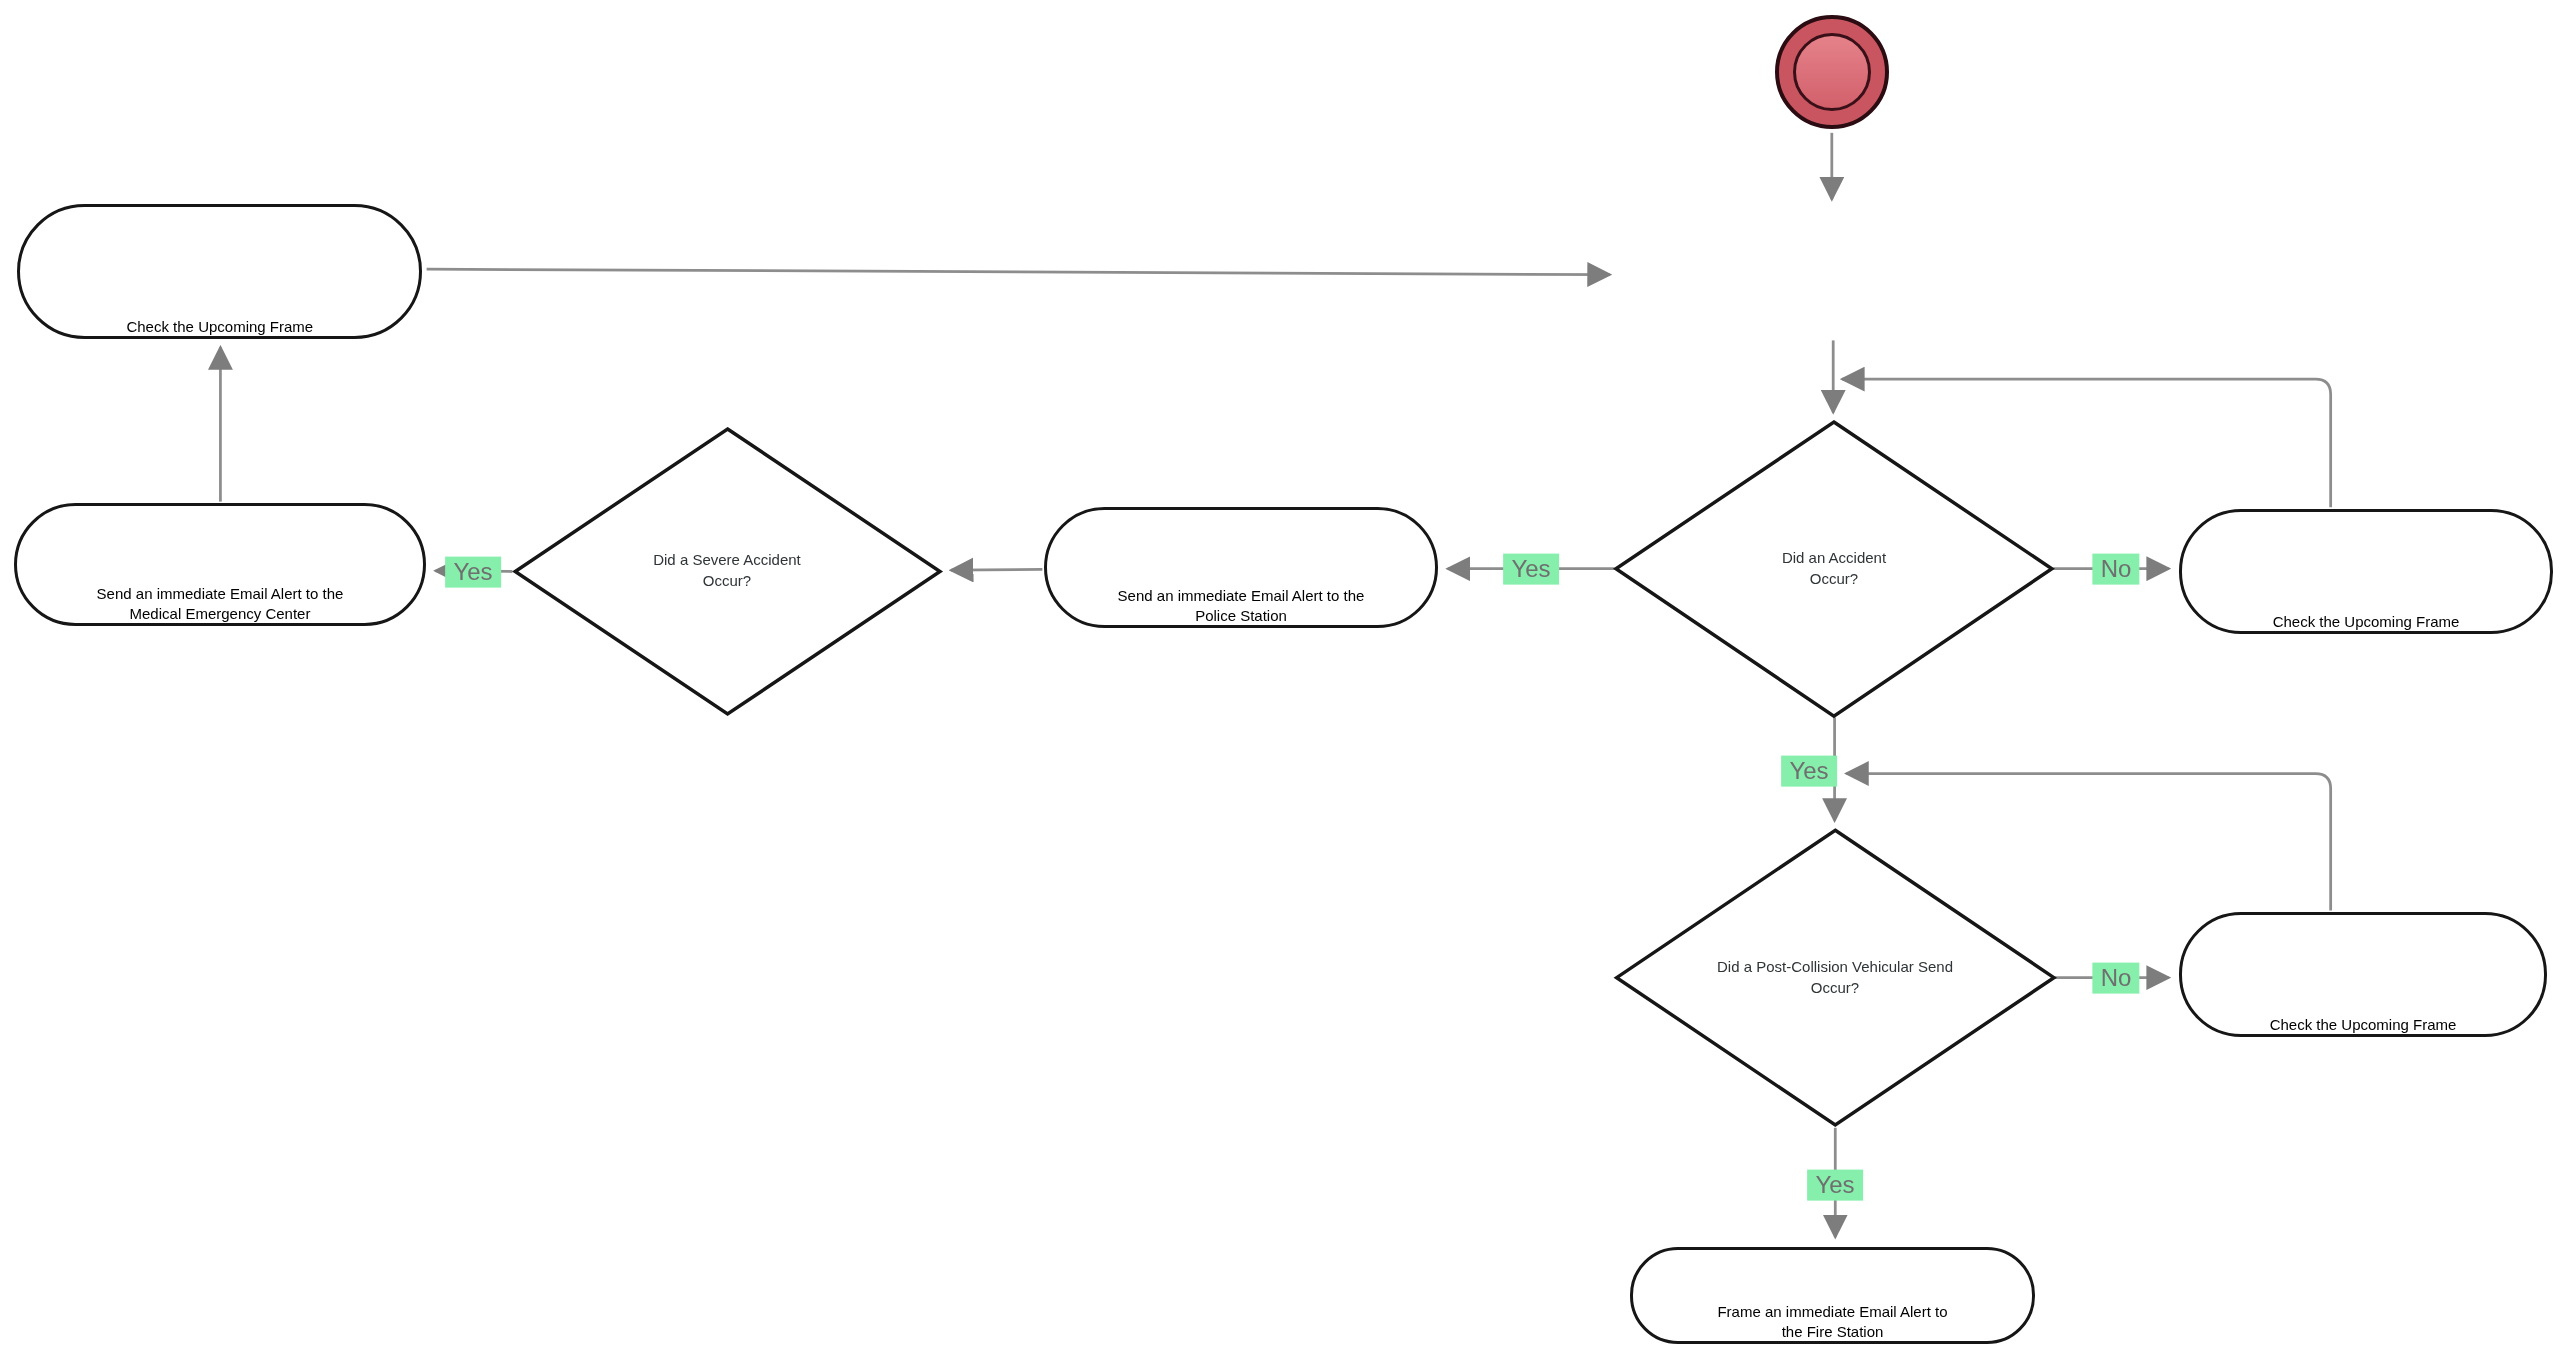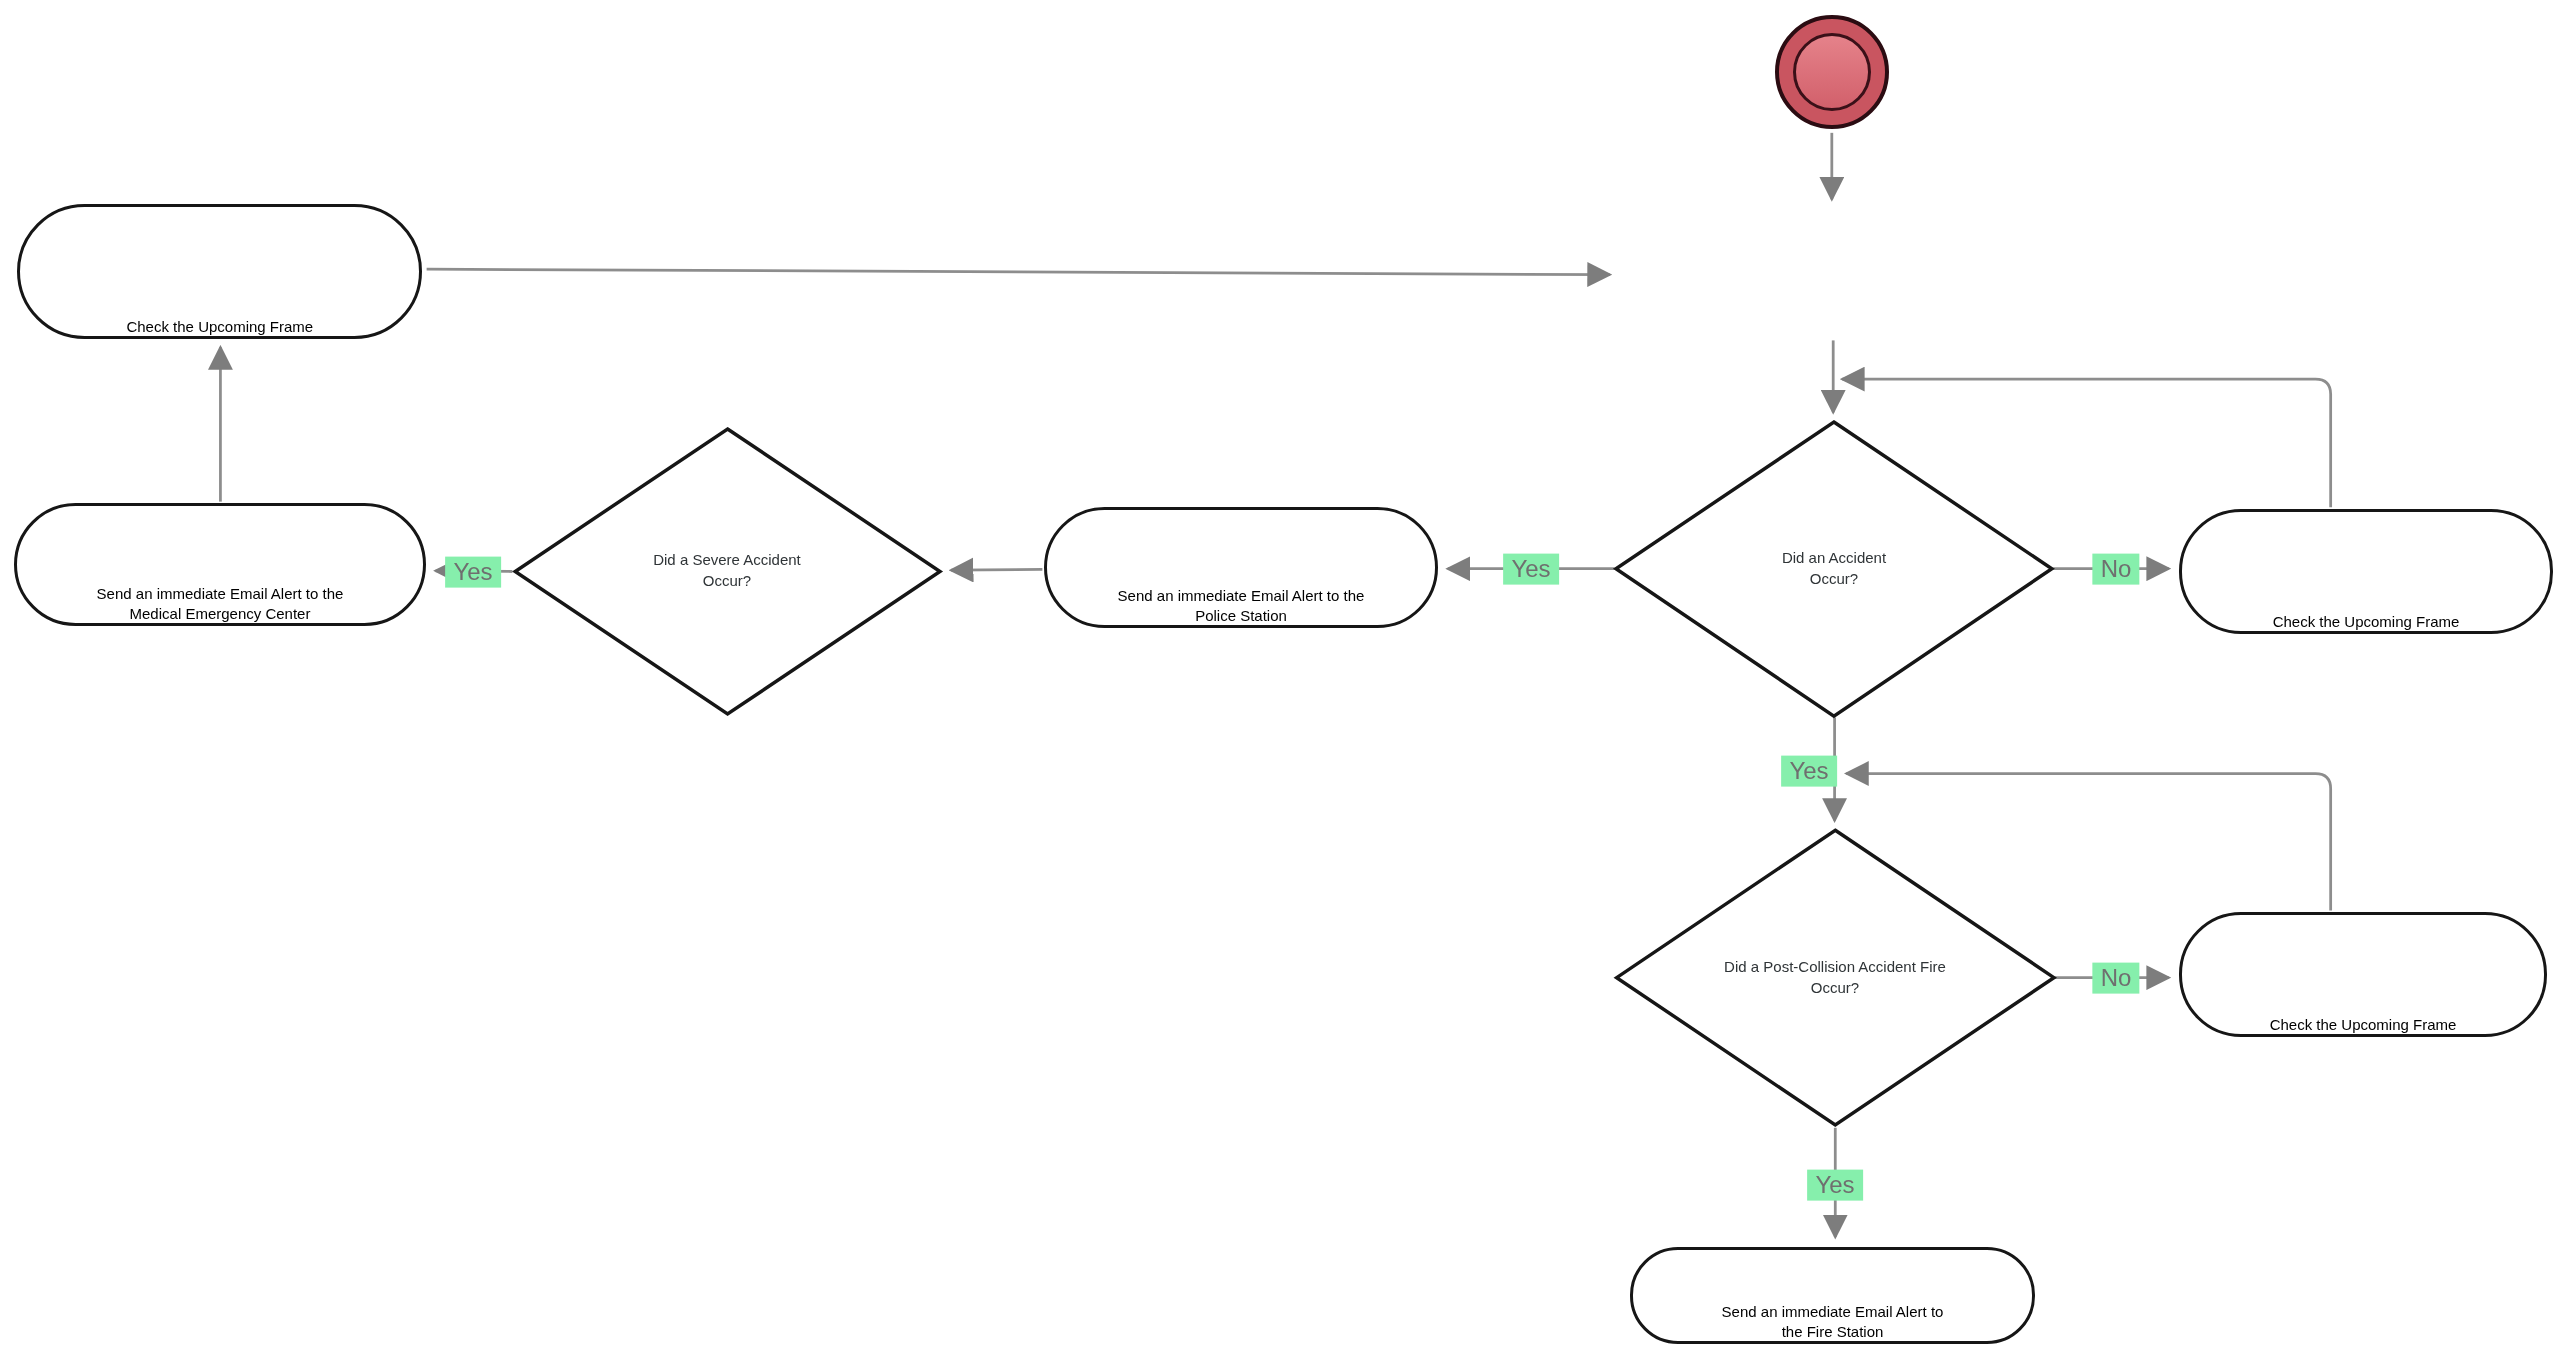--- a/index.html
+++ b/index.html
@@ -154,42 +154,42 @@
   </div>
 
   <div class="node" style="left:2179px; top:912px; width:368px; height:125px; border-radius:62px;">
     <div class="lbl">
       <span>Check the Upcoming Frame</span>
     </div>
   </div>
 
   <div class="node" style="left:1630px; top:1247px; width:405px; height:97px; border-radius:48px;">
     <div class="lbl">
-      <span>Send an immediate Email Alert to</span>
+      <span>Frame an immediate Email Alert to</span>
       <span>the Fire Station</span>
     </div>
   </div>
 
   <div class="dtext" style="left:554px; top:484px; width:346px; height:173px;">
     <div class="lbl">
       <span>Did a Severe Accident</span>
       <span>Occur?</span>
     </div>
   </div>
 
   <div class="dtext" style="left:1661px; top:482px; width:346px; height:173px;">
     <div class="lbl">
       <span>Did an Accident</span>
       <span>Occur?</span>
     </div>
   </div>
 
   <div class="dtext" style="left:1662px; top:891px; width:346px; height:173px;">
     <div class="lbl">
-      <span>Did a Post-Collision Accident Fire</span>
+      <span>Did a Post-Collision Vehicular Send</span>
       <span>Occur?</span>
     </div>
   </div>
 
   <div class="edge-label" style="left:2116px; top:569px;">No</div>
   <div class="edge-label" style="left:1531px; top:569px;">Yes</div>
   <div class="edge-label" style="left:473px; top:572px;">Yes</div>
   <div class="edge-label" style="left:1809px; top:771px;">Yes</div>
   <div class="edge-label" style="left:2116px; top:978px;">No</div>
   <div class="edge-label" style="left:1835px; top:1185px;">Yes</div>

